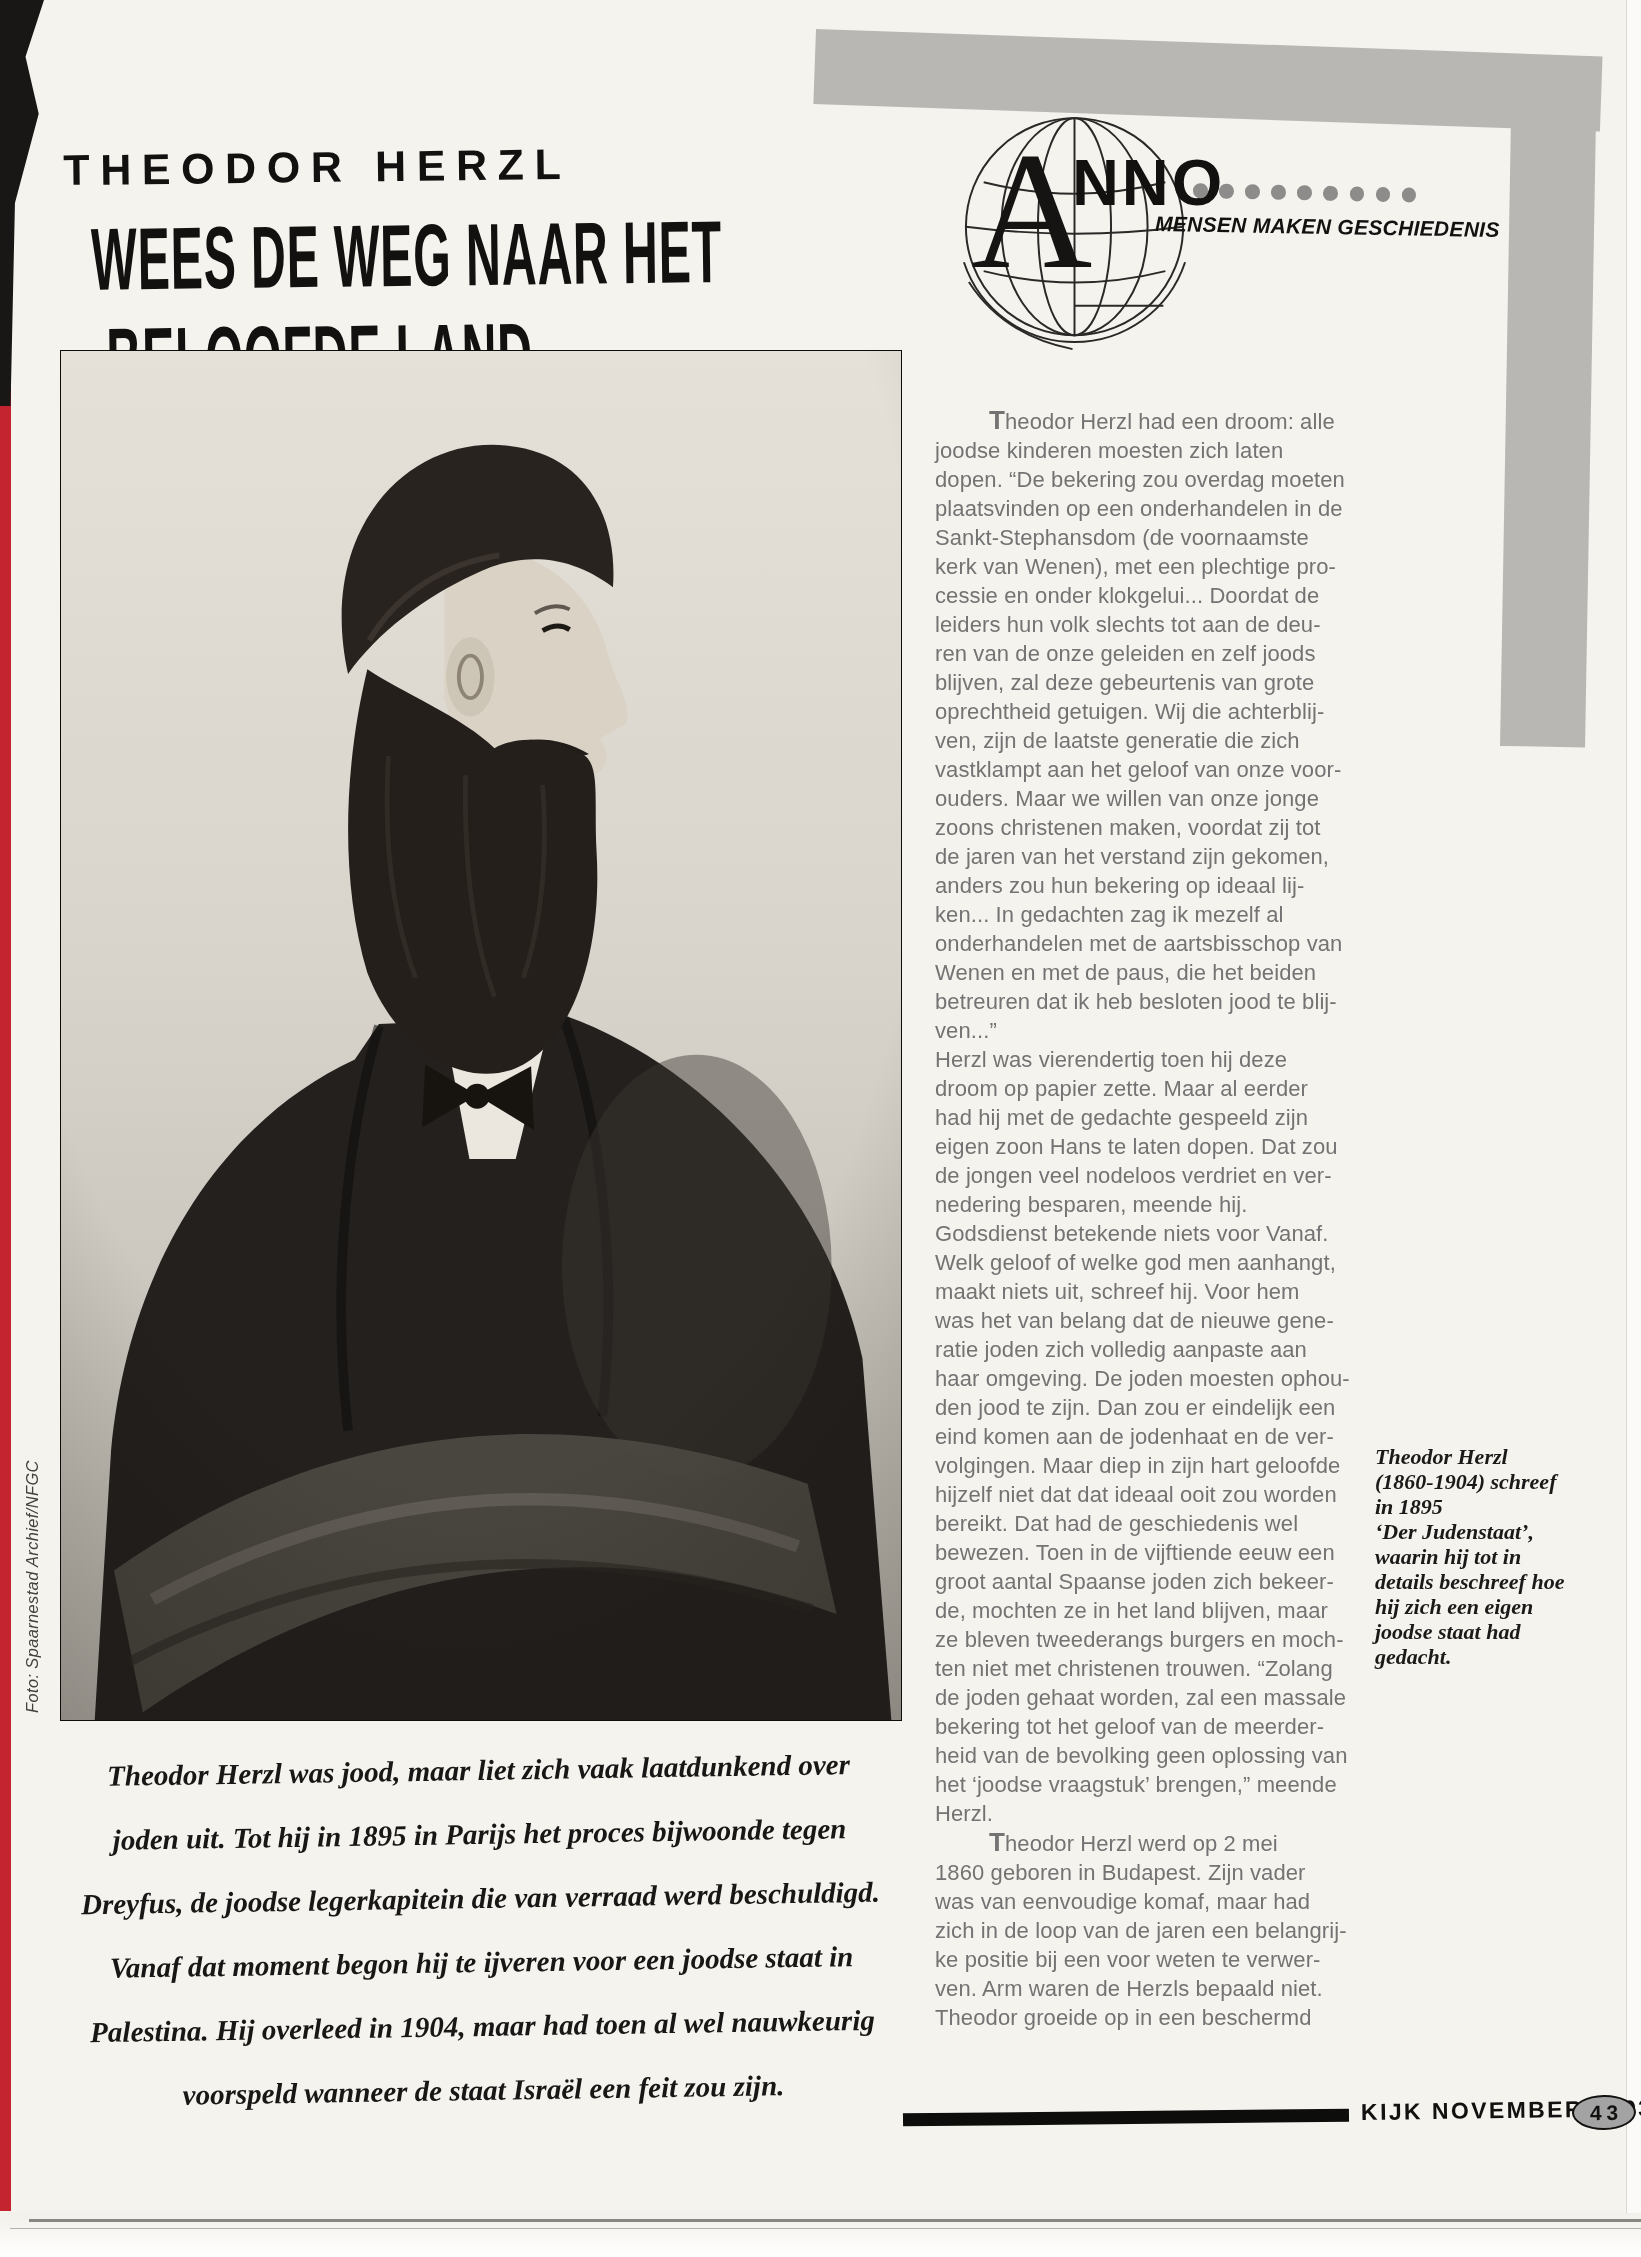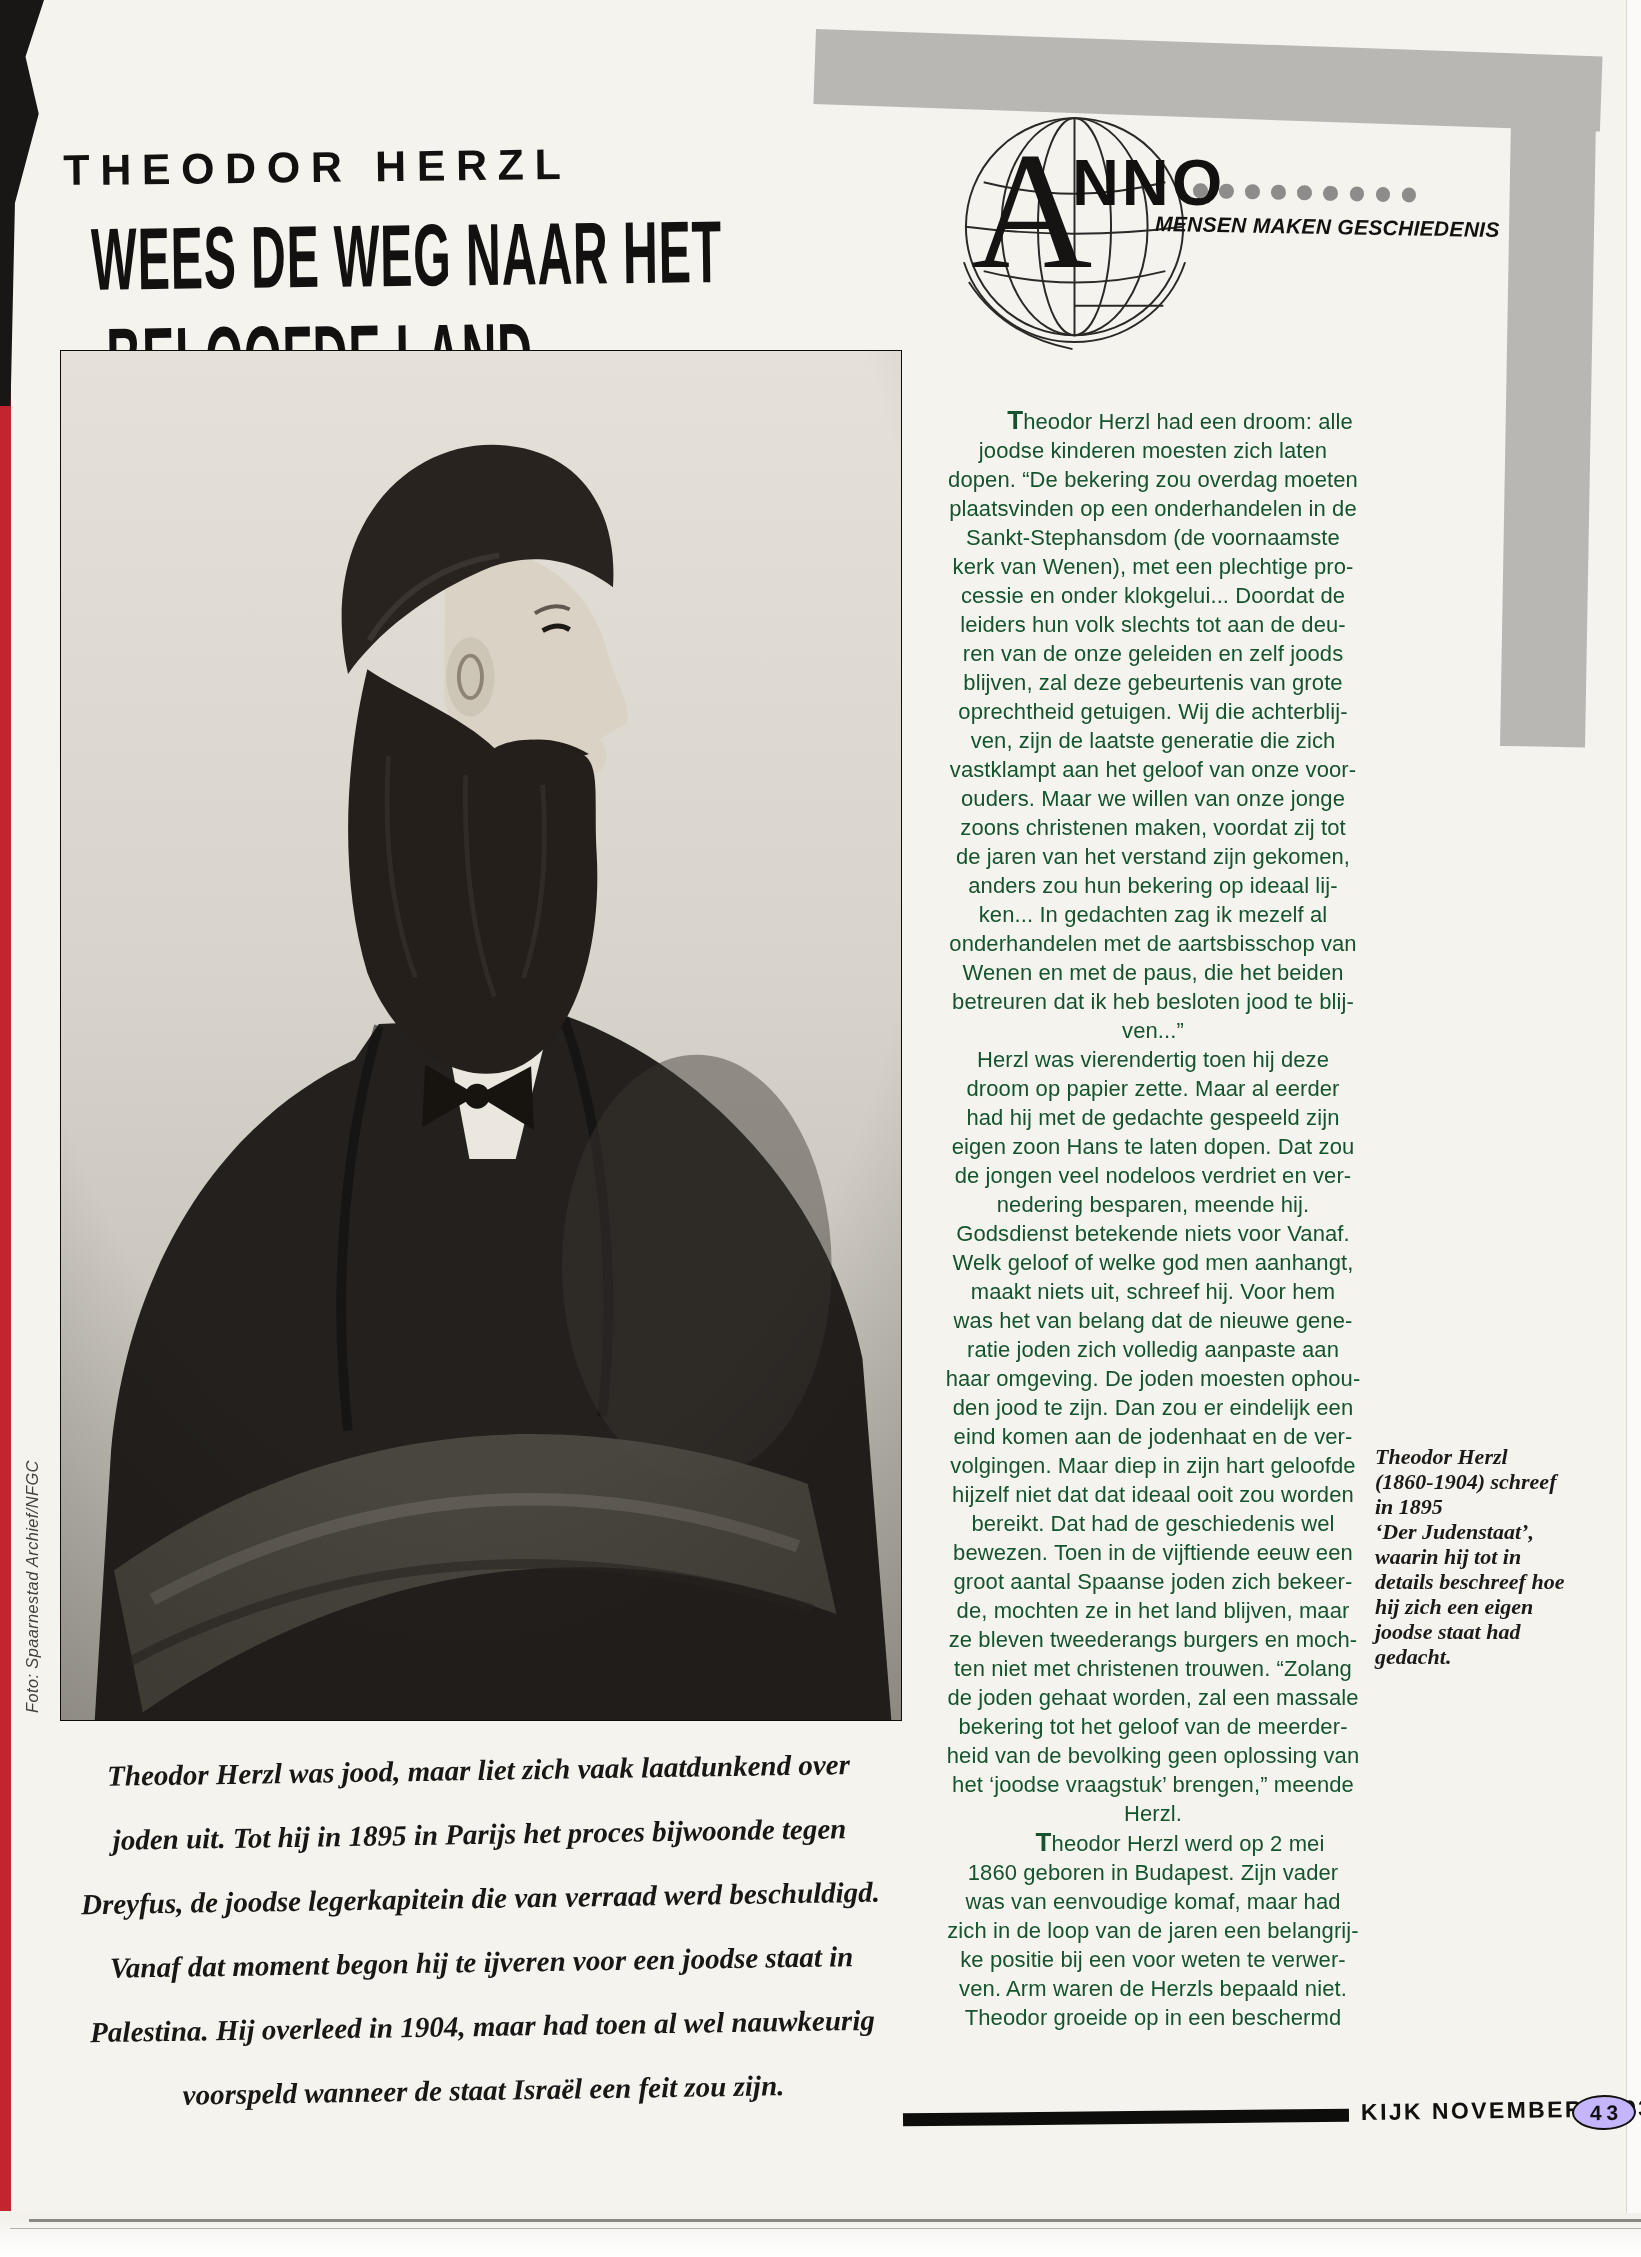--- a/index.html
+++ b/index.html
@@ -64,21 +64,21 @@
   .intro{
     position:absolute;left:56px;top:1738px;width:850px;text-align:center;
     font-family:"Liberation Serif", serif;font-style:italic;font-weight:bold;
     font-size:29px;line-height:64px;color:#181716;
     transform:rotate(-.9deg);
   }
 
   
   .body-col{
     position:absolute;left:935px;top:406px;width:436px;
-    font-size:22px;line-height:29px;color:#14532d;letter-spacing:0.1px;text-align:center;
+    font-size:22px;line-height:29px;color:#737373;letter-spacing:0.1px;
   }
   .body-line{white-space:nowrap;}
   .body-line.lead{text-indent:54px;}
   .body-line.lead b{font-size:26px;}
 
   
   .caption{
     position:absolute;left:1375px;top:1444px;width:247px;
     font-family:"Liberation Serif", serif;font-style:italic;font-weight:bold;
     font-size:22px;line-height:25px;color:#1b1a19;
@@ -88,21 +88,21 @@
   .footer-rule{position:absolute;left:903px;top:2111px;width:446px;height:12.6px;background:#0d0d0c;transform:rotate(-.6deg);}
   .footer-text{
     position:absolute;left:1361px;top:2097px;
     font-weight:bold;font-size:23px;letter-spacing:2.4px;color:#121110;
     transform:rotate(-.8deg);white-space:nowrap;
   }
   .page-oval{
     position:absolute;left:1572px;top:2095px;width:60px;height:31px;
     border:2.9px solid #121110;border-radius:50%;
     display:flex;align-items:center;justify-content:center;
-    transform:rotate(-.8deg);background:#c4b5fd;
+    transform:rotate(-.8deg);background:#a3a3a3;
   }
   .page-oval span{font-weight:bold;font-size:21px;letter-spacing:4.8px;text-indent:4.8px;color:#121110;}
 </style>
 </head>
 <body>
 
 <div class="page">
 
   <div class="gray-band-h"></div>
   <div class="gray-band-v"></div>

